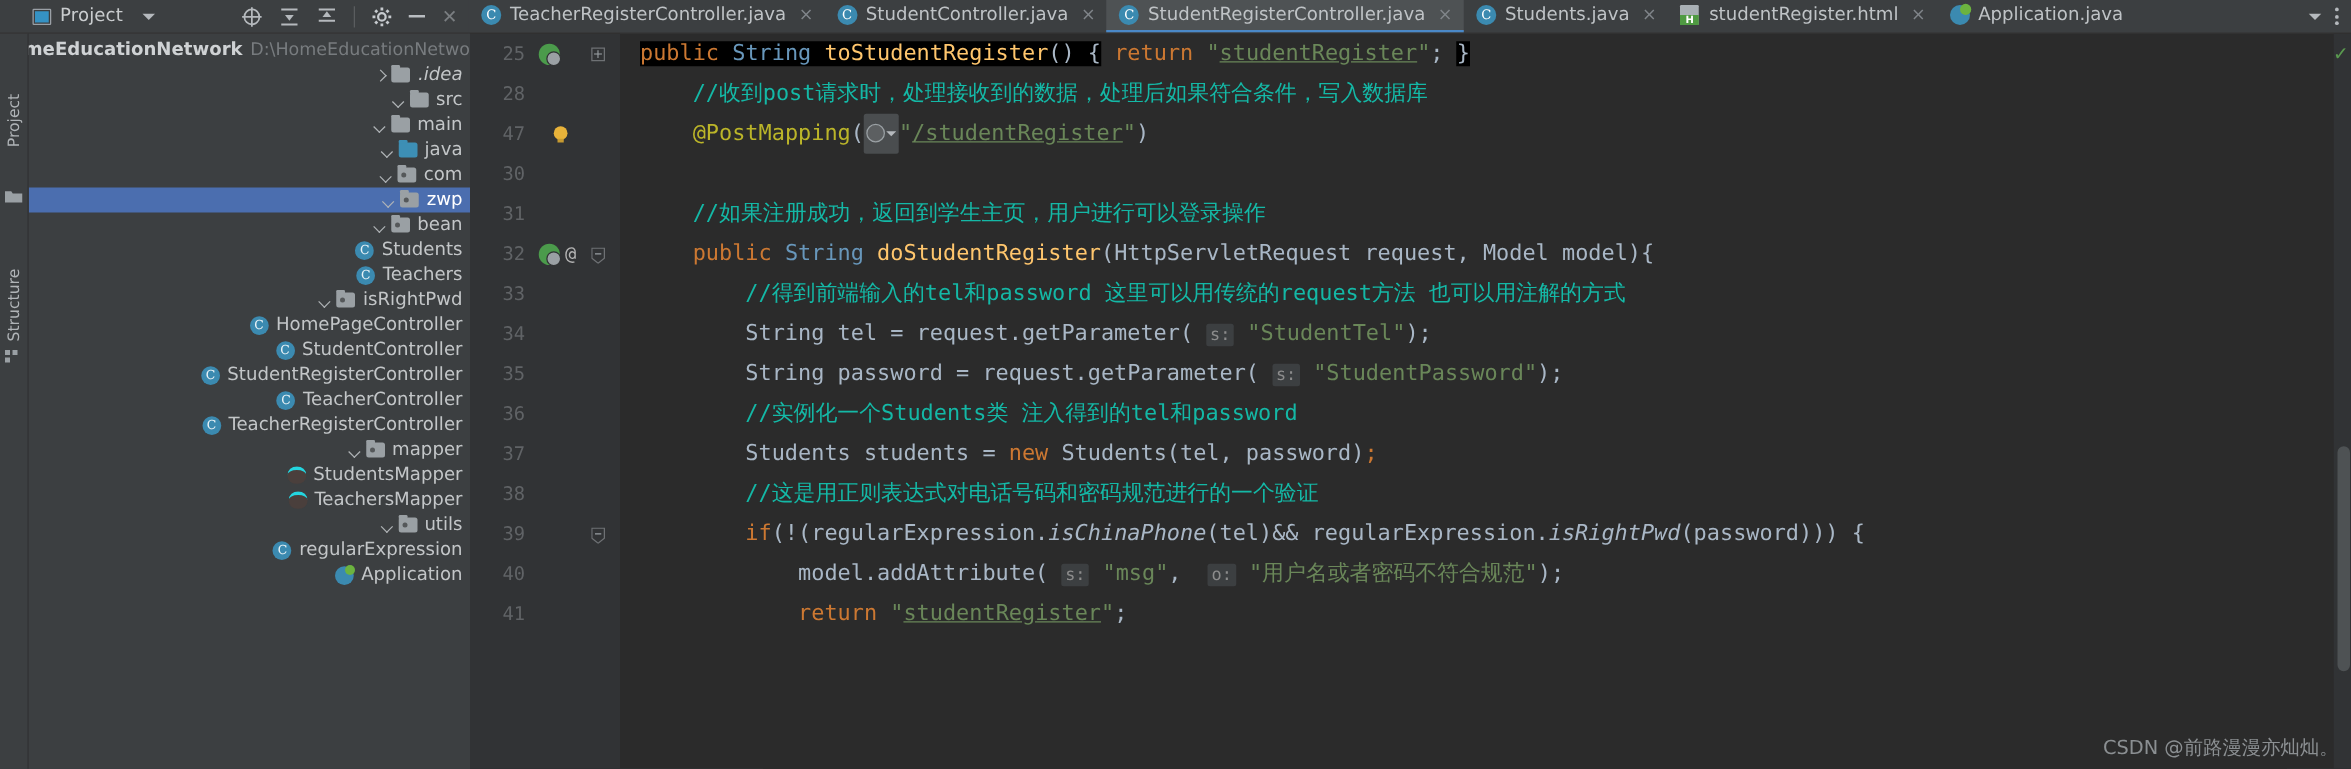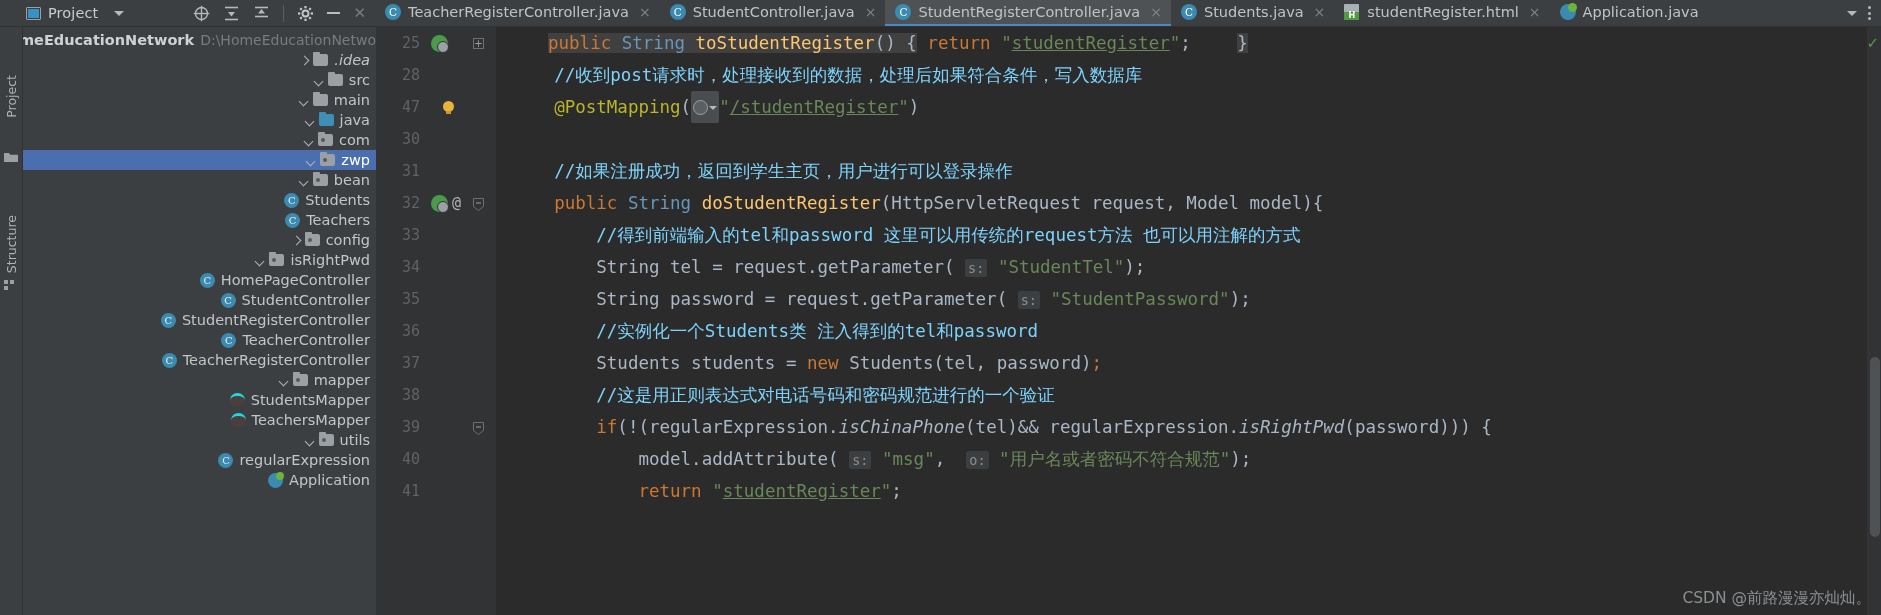--- a/index.html
+++ b/index.html
@@ -110,25 +110,25 @@
   .foldarr{position:absolute;right:12px;width:11px;height:13px;}
 
   .codearea{flex:1;position:relative;min-width:0;overflow:hidden;
             font-family:"DejaVu Sans Mono","Liberation Mono",monospace;font-size:17.5px;}
   .cline{height:32px;line-height:32px;white-space:pre;padding-left:16px;color:#a9b7c6;}
   .kw{color:#cc7832;}
   .ty{color:#a9b7c6;}
   .mth{color:#ffc66d;}
   .str{color:#6a8759;}
   .str u{text-decoration-color:#6a8759;}
-  .cmt{color:#7dd3fc;}
+  .cmt{color:#14b8a6;}
   .ann{color:#bbb529;}
   .hint{background:#3c3f41;color:#8c8c8c;font-size:13.5px;padding:1px 3px;border-radius:2px;font-style:normal;}
   .ital{font-style:italic;}
-  .sel-blk{background:#404040;margin-left:36px;}
+  .sel-blk{background:#000000;}
   .globe{display:inline-block;width:15px;height:15px;border-radius:50%;border:1.5px solid #9aa0a4;box-sizing:border-box;
          vertical-align:-2px;position:relative;background:#5c5f61;}
   .globe-wrap{background:#4a4d4f;border-radius:2px;padding:0 2px;display:inline-block;}
   .gchev{display:inline-block;width:0;height:0;border-left:4px solid transparent;border-right:4px solid transparent;
          border-top:4px solid #b5b9bd;vertical-align:3px;margin-left:1px;}
 
   
   .rightbar{position:absolute;top:0;right:0;width:14px;height:100%;background:#313335;}
   .checkok{position:absolute;top:7px;right:2px;color:#5a9a4f;font-size:15px;font-weight:bold;}
   .scrollthumb{position:absolute;right:1px;width:10px;background:#4e5254;border-radius:5px;}
@@ -310,25 +310,20 @@
           <span class="arrow"></span>
           <span class="cls">C</span>
           <span class="nlabel">Students</span>
         </div>
         <div class="node" style="padding-left: 133px;">
           <span class="arrow"></span>
           <span class="cls">C</span>
           <span class="nlabel">Teachers</span>
         </div>
         <div class="node" style="padding-left: 116px;">
-          <span class="arrow closed"></span>
-          <span class="folder pkg"></span>
-          <span class="nlabel">config</span>
-        </div>
-        <div class="node" style="padding-left: 116px;">
           <span class="arrow open"></span>
           <span class="folder pkg"></span>
           <span class="nlabel">isRightPwd</span>
         </div>
         <div class="node" style="padding-left: 133px;">
           <span class="arrow"></span>
           <span class="cls">C</span>
           <span class="nlabel">HomePageController</span>
         </div>
         <div class="node" style="padding-left: 133px;">

